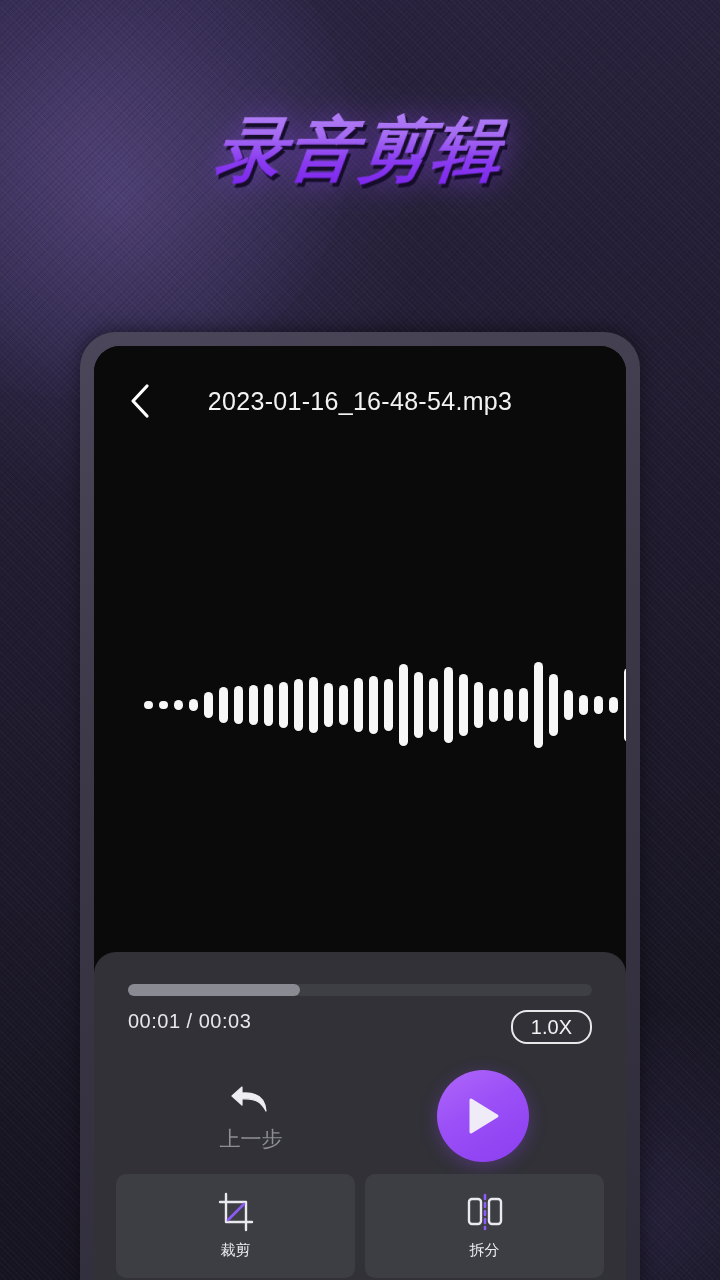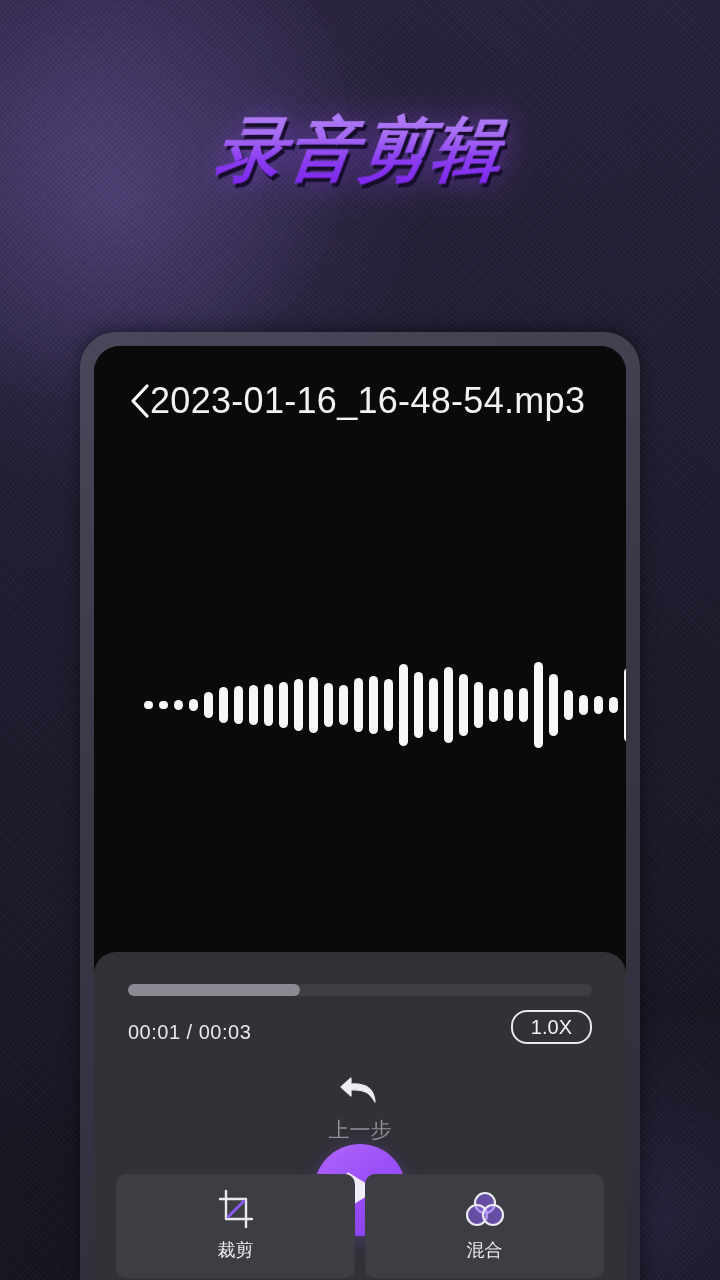--- a/index.html
+++ b/index.html
@@ -96,21 +96,21 @@
     left:24px; top:50%;
     transform:translateY(-50%);
     width:44px; height:44px;
     display:flex; align-items:center; justify-content:center;
     cursor:pointer;
   }
   #app-title {
     width:100%;
     text-align:center;
     color:#f2f2f2;
-    font-size:36px;
+    font-size:25px;
     letter-spacing:0.3px;
     padding:0 56px;
     white-space:nowrap;
   }
 
   
   #wave-area {
     position:relative;
     height:498px;
     background:#0a0a0a;
@@ -158,21 +158,21 @@
   }
   #progress-fill {
     position:absolute; left:0; top:0;
     height:12px;
     background:#8a8a92;
     border-radius:6px;
   }
   #time-row {
     margin-top:14px;
     display:flex;
-    align-items:flex-end;
+    align-items:flex-start;
     justify-content:space-between;
   }
   #time-label {
     color:#e8e8ea;
     font-size:20px;
     letter-spacing:0.5px;
   }
   #speed-badge {
     border:2px solid #e8e8ea;
     color:#f2f2f2;
@@ -185,21 +185,20 @@
 
   
   #transport {
     position:absolute;
     left:0; top:118px;
     width:532px;
     display:flex;
     align-items:center;
     justify-content:space-around;
     padding:0 34px;
-    flex-direction:column;
   }
   .step-btn {
     width:120px;
     display:flex;
     flex-direction:column;
     align-items:center;
     gap:6px;
     cursor:pointer;
   }
   .step-label {
@@ -232,21 +231,21 @@
     border-radius:10px;
     display:flex;
     flex-direction:column;
     align-items:center;
     justify-content:center;
     gap:10px;
     cursor:pointer;
   }
   .tool-label {
     color:#ececf0;
-    font-size:18px;
+    font-size:15px;
   }
   .tool-icon { height:38px; display:flex; align-items:center; justify-content:center; }
 </style>
 </head>
 <body>
 
 <div id="poster">
   <div id="poster-glow"></div>
   <div id="poster-texture"></div>
 </div>
@@ -342,28 +341,28 @@
             <svg width="40" height="40" viewBox="0 0 40 40">
               <path d="M10 2 L10 30 L36 30" fill="none" stroke="#e9e9ee" stroke-width="2.4" stroke-linecap="round" stroke-linejoin="round"></path>
               <path d="M4 10 L30 10 L30 38" fill="none" stroke="#e9e9ee" stroke-width="2.4" stroke-linecap="round" stroke-linejoin="round"></path>
               <line x1="12" y1="28" x2="28" y2="12" stroke="#8b5cf6" stroke-width="2.6" stroke-linecap="round"></line>
             </svg>
           </div>
           <div class="tool-label">裁剪</div>
         </div>
 
 
-
         <div class="tool">
           <div class="tool-icon">
-            <svg width="42" height="40" viewBox="0 0 42 40">
-              <circle cx="21" cy="14" r="10" fill="rgba(139,92,246,0.55)" stroke="#e9e9ee" stroke-width="2.2"></circle>
-              <circle cx="13" cy="26" r="10" fill="rgba(139,92,246,0.55)" stroke="#e9e9ee" stroke-width="2.2"></circle>
-              <circle cx="29" cy="26" r="10" fill="rgba(139,92,246,0.55)" stroke="#e9e9ee" stroke-width="2.2"></circle>
+            <svg width="44" height="40" viewBox="0 0 44 40">
+              <rect x="6" y="7" width="12" height="25" rx="3" fill="none" stroke="#e9e9ee" stroke-width="2.4"></rect>
+              <rect x="26" y="7" width="12" height="25" rx="3" fill="none" stroke="#e9e9ee" stroke-width="2.4"></rect>
+              <line x1="22" y1="3" x2="22" y2="37" stroke="#8b5cf6" stroke-width="2.6" stroke-linecap="round" stroke-dasharray="4 4"></line>
             </svg>
           </div>
-          <div class="tool-label">混合</div>
-        </div>
+          <div class="tool-label">拆分</div>
+        </div>
+
 
       </div>
     </div>
   </div>
 </div>
 
 </body></html>

